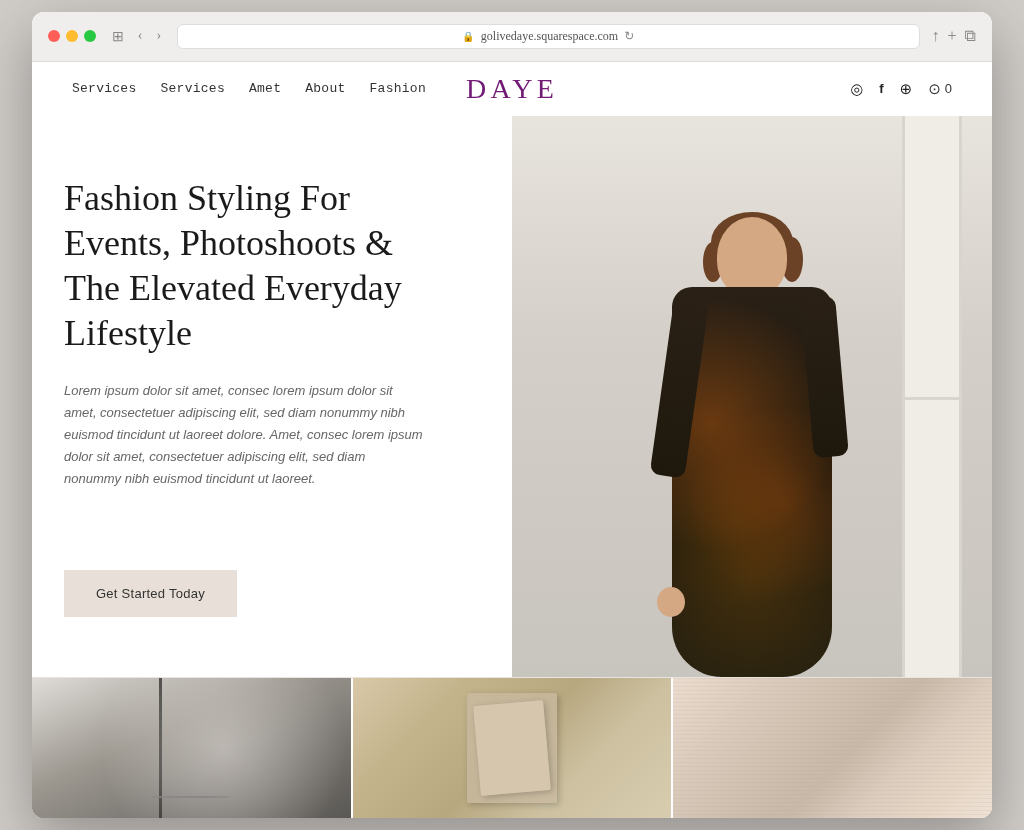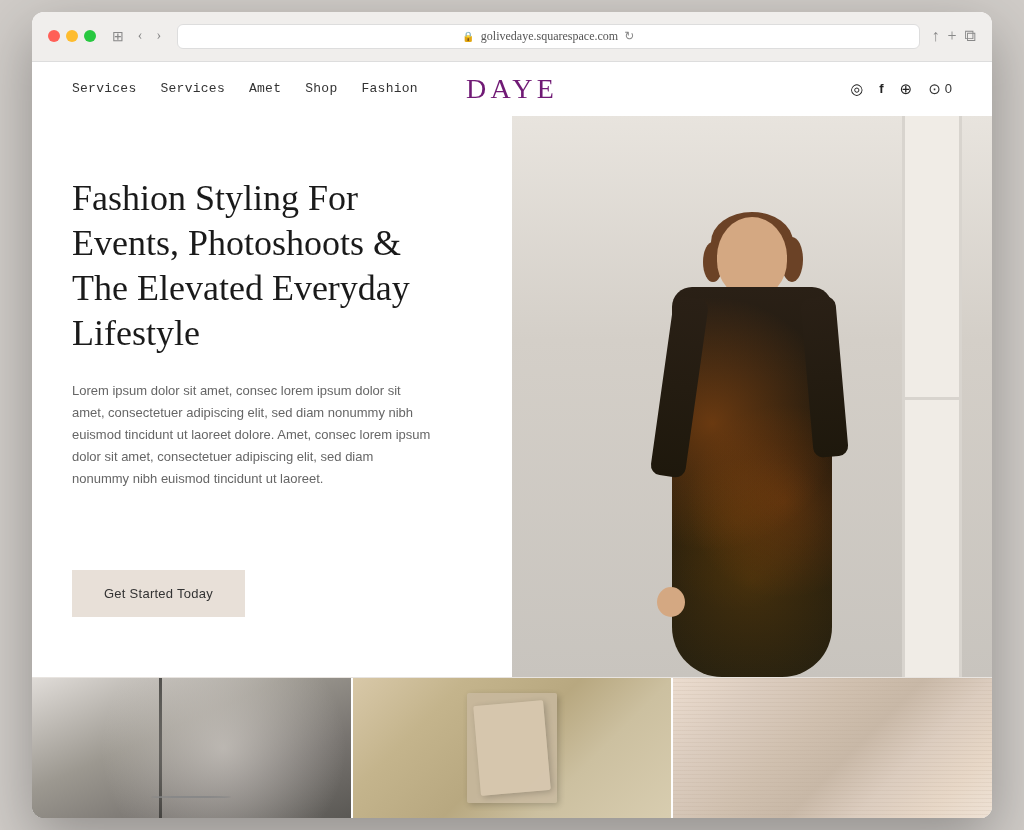--- a/index.html
+++ b/index.html
@@ -151,21 +151,21 @@
     
     .hero {
       display: flex;
       min-height: 550px;
       position: relative;
       overflow: hidden;
     }
 
     .hero-content {
       flex: 0 0 50%;
-      padding: 60px 40px 60px 40px;
+      padding: 60px 40px 60px 32px;
       display: flex;
       flex-direction: column;
       justify-content: center;
       background: #ffffff;
     }
 
     .hero-title {
       font-family: 'Palatino Linotype', Palatino, Georgia, serif;
       font-size: 36px;
       font-weight: normal;
@@ -175,20 +175,21 @@
       max-width: 380px;
     }
 
     .hero-description {
       font-family: Arial, sans-serif;
       font-size: 13px;
       line-height: 1.7;
       color: #666;
       max-width: 360px;
       margin-bottom: 40px;
+      font-style: italic;
     }
 
     .cta-button {
       display: inline-block;
       padding: 16px 32px;
       background: #e8e0d8;
       border: none;
       font-family: Arial, sans-serif;
       font-size: 13px;
       color: #333;
@@ -366,21 +367,21 @@
     </div>
   </div>
 
   <div class="website">
 
     <nav>
       <div class="nav-left">
         <a href="#">Services</a>
         <a href="#">Services</a>
         <a href="#">Amet</a>
-        <a href="#">Shop</a>
+        <a href="#">About</a>
         <a href="#">Fashion</a>
       </div>
 
       <div class="nav-center">
         <span class="brand-logo">DAYE</span>
       </div>
 
       <div class="nav-right">
         <span class="icon-btn" style="font-size:15px;">◎</span>
         <span class="icon-btn" style="font-family:Arial; font-size:13px; font-weight:bold;">f</span>

